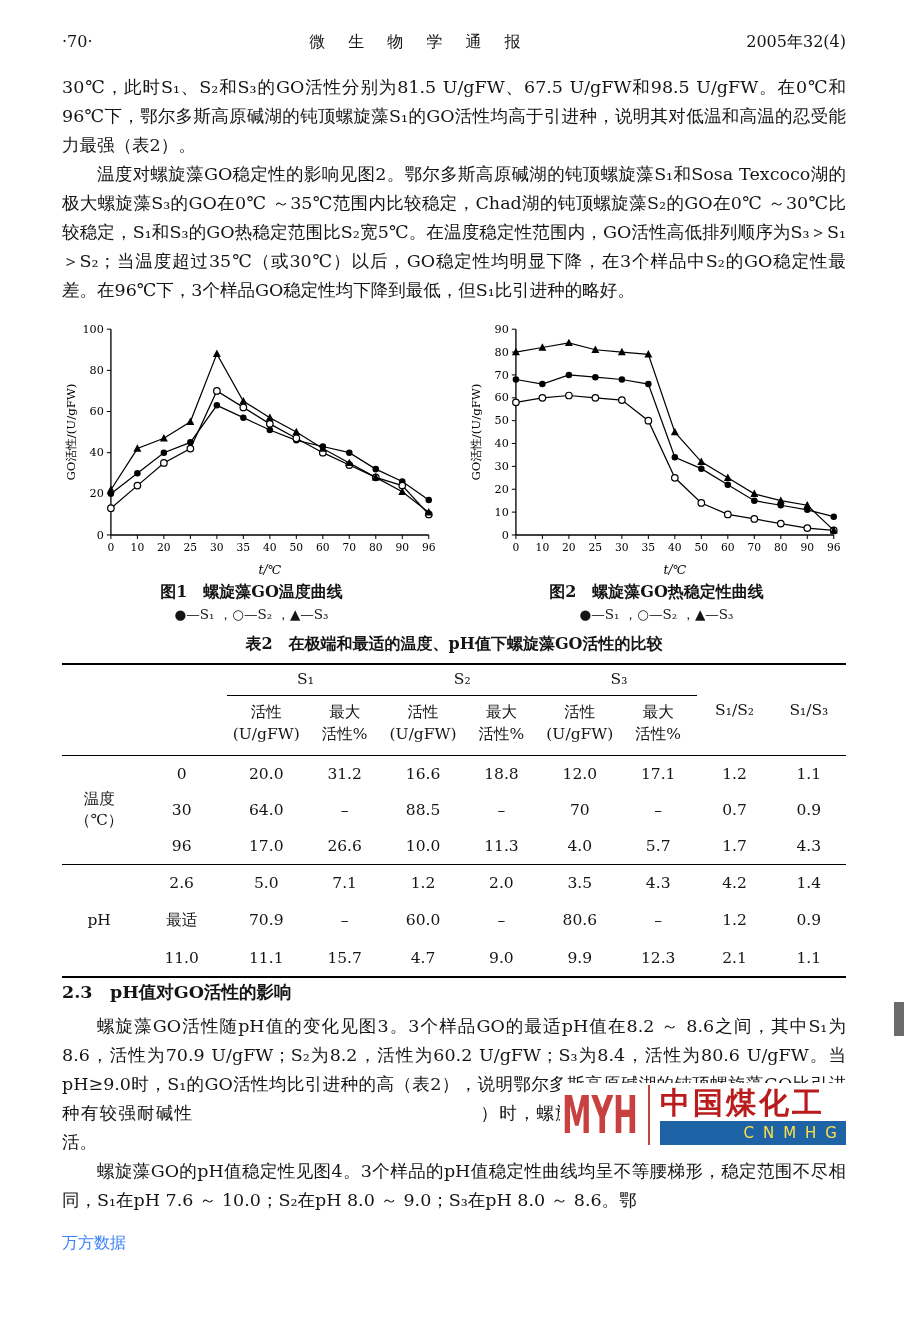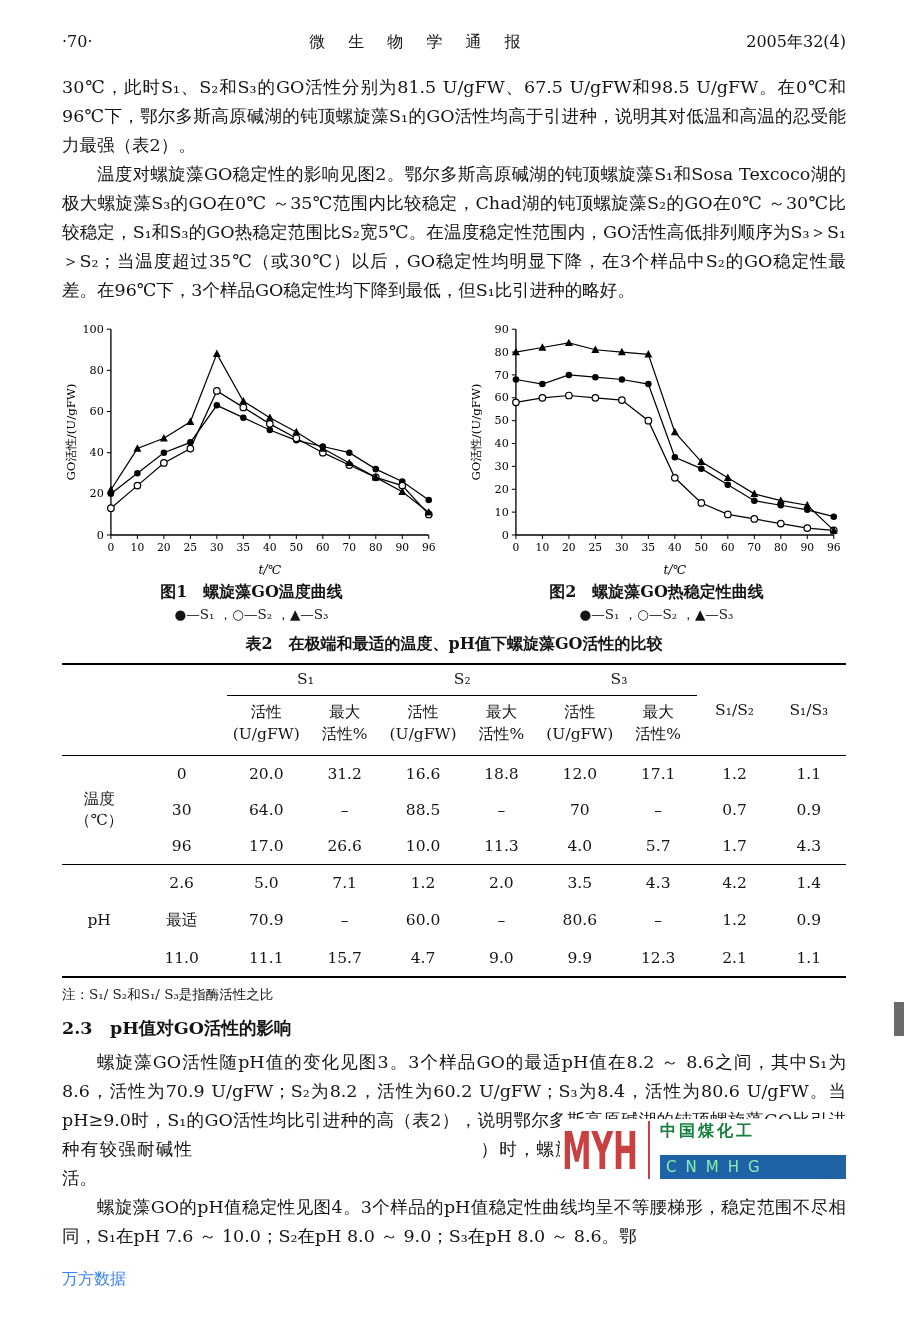--- a/index.html
+++ b/index.html
@@ -42,24 +42,24 @@
 
   .p3wrap { position:relative; }
   .wm-gap { display:inline-block; width:286px; height:1px; }
 
   .watermark { position:absolute; right:-2px; bottom:4px; width:288px; height:70px;
     background:#ffffff; display:flex; align-items:flex-start; gap:8px; padding:2px 2px 0 2px; }
   .wm-logo { width:78px; height:62px; flex:none; }
   .wm-right { flex:1; display:flex; flex-direction:column; align-items:flex-start;
     border-left:2.5px solid #c94040; padding-left:10px; }
   .wm-cn { font-family:"DejaVu Sans","Liberation Sans",sans-serif; font-weight:600;
-    font-size:16px; color:#15803d; letter-spacing:3px; line-height:1.2; }
-  .wm-en-box { margin-top:15px; align-self:stretch; background:#1e63a5; color:#86efac;
+    font-size:30px; color:#b91c1c; letter-spacing:3px; line-height:1.2; }
+  .wm-en-box { margin-top:0; align-self:stretch; background:#1e63a5; color:#fde047;
     font-family:"DejaVu Sans","Liberation Sans",sans-serif; font-size:15px;
-    letter-spacing:9px; text-align:left; padding:3px 0 3px 6px; }
+    letter-spacing:9px; text-align:right; padding:3px 0 3px 6px; }
 
   .pagefoot { margin-top:18px; font-size:16px; color:#3b82f6; }
 
   .scan-edge { position:absolute; right:3px; top:1075px; bottom:0; width:2px; background:#a9a9a9; }
   .corner-mark { position:absolute; right:0; bottom:0; width:10px; height:34px; background:#6b6b6b; }
 </style>
 </head>
 <body>
 
 <div class="page">
@@ -404,21 +404,20 @@
           <td>4.7</td>
           <td>9.0</td>
           <td>9.9</td>
           <td>12.3</td>
           <td>2.1</td>
           <td>1.1</td>
         </tr>
       </tbody>
   </table>
 
-  <div class="table-note">注：S₁/ S₂和S₁/ S₃是指酶活性之比</div>
 
   <div class="section-head">2.3　pH值对GO活性的影响</div>
 
   <div class="p3wrap">
     <p class="para"><span>螺旋藻GO活性随pH值的变化见图3。3个样品GO的最适pH值在8.2 ～ 8.6之间，其中S₁为8.6，活性为70.9 U/gFW；S₂为8.2，活性为60.2 U/gFW；S₃为8.4，活性为80.6 U/gFW。当pH≥9.0时，S₁的GO活性均比引进种的高（表2），说明鄂尔多斯高原碱湖的钝顶螺旋藻GO比引进种有较强耐碱性</span><span class="wm-gap"></span><span>）时，螺旋藻GO活性均很低，甚至有的已失活。</span></p>
 
     <div class="watermark">
       <svg class="wm-logo" viewBox="0 0 78 62">
         <text x="0" y="48" font-size="52" font-weight="bold" fill="#c94040" font-family="DejaVu Sans, Liberation Sans, sans-serif" textLength="76" lengthAdjust="spacingAndGlyphs">MYH</text>
       </svg>

